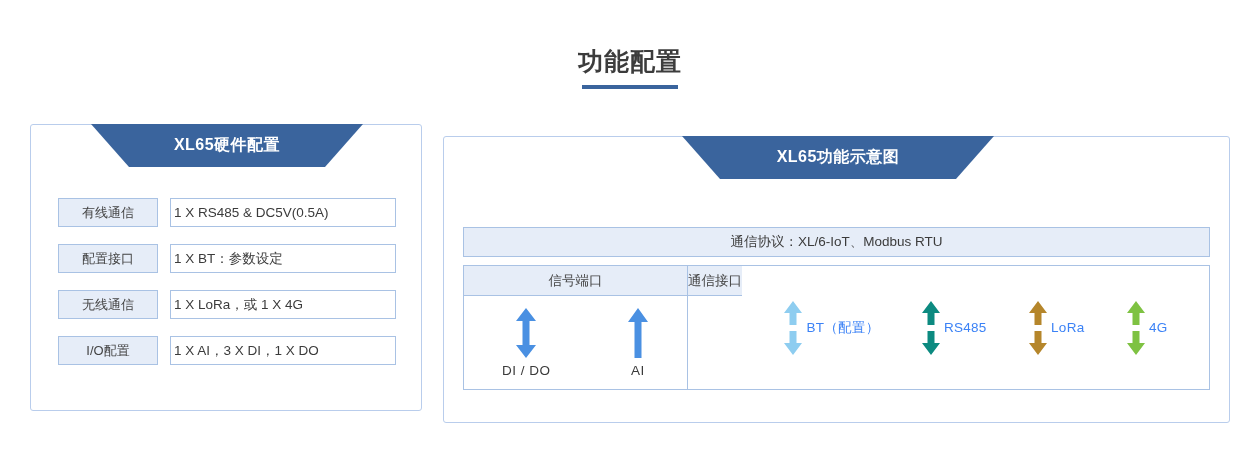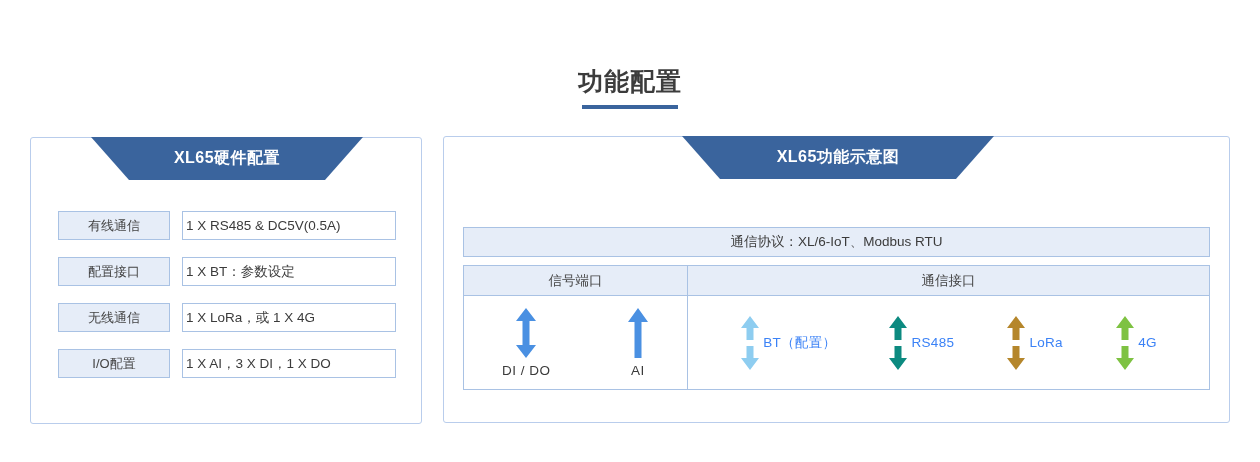--- a/index.html
+++ b/index.html
@@ -10,21 +10,21 @@
     background: #ffffff;
     font-family: "Liberation Sans", "DejaVu Sans", sans-serif;
     color: #3b3b3b;
     overflow: hidden;
     position: relative;
   }
 
   
   .page-title-wrap {
     position: absolute;
-    top: 64px;
+    top: 44px;
     left: 0;
     width: 100%;
     text-align: center;
   }
   .page-title {
     font-size: 25px;
     font-weight: bold;
     color: #3c3c3c;
     letter-spacing: 1px;
     line-height: 34px;
@@ -36,21 +36,21 @@
     margin: 7px auto 0 auto;
   }
 
   
   .panel {
     position: absolute;
     background: #ffffff;
     border: 1px solid #b9cdec;
     border-radius: 3px;
   }
-  .panel-left  { left: 30px;  top: 137px; width: 392px; height: 287px; }
+  .panel-left  { left: 30px;  top: 124px; width: 392px; height: 287px; }
   .panel-right { left: 443px; top: 136px; width: 787px; height: 287px; }
 
   
   .banner {
     position: absolute;
     top: -1px;
     background: #3a649d;
     color: #ffffff;
     font-size: 16px;
     font-weight: bold;
@@ -74,21 +74,21 @@
   }
   .row {
     display: flex;
     align-items: stretch;
     margin-bottom: 17px;
     height: 29px;
   }
   .row:last-child { margin-bottom: 0; }
 
   .row-label {
-    width: 112px;
+    width: 100px;
     background: #e6edf8;
     border: 1px solid #a9c2e4;
     display: flex;
     align-items: center;
     justify-content: center;
     font-size: 13px;
     color: #444;
   }
   .row-value {
     flex: 1;
@@ -121,21 +121,21 @@
   .diagram {
     position: absolute;
     left: 19px;
     top: 128px;
     width: 747px;
     height: 125px;
     border: 1px solid #a9c2e4;
     display: flex;
   }
   .col-signal { width: 224px; border-right: 1px solid #a9c2e4; display: flex; flex-direction: column; }
-  .col-comm   { flex: 1; display: flex; flex-direction: column; }
+  .col-comm   { flex: 1; display: flex; }
 
   .col-head {
     height: 30px;
     background: #e6edf8;
     border-bottom: 1px solid #a9c2e4;
     display: flex;
     align-items: center;
     justify-content: center;
     font-size: 13.5px;
     color: #444;

